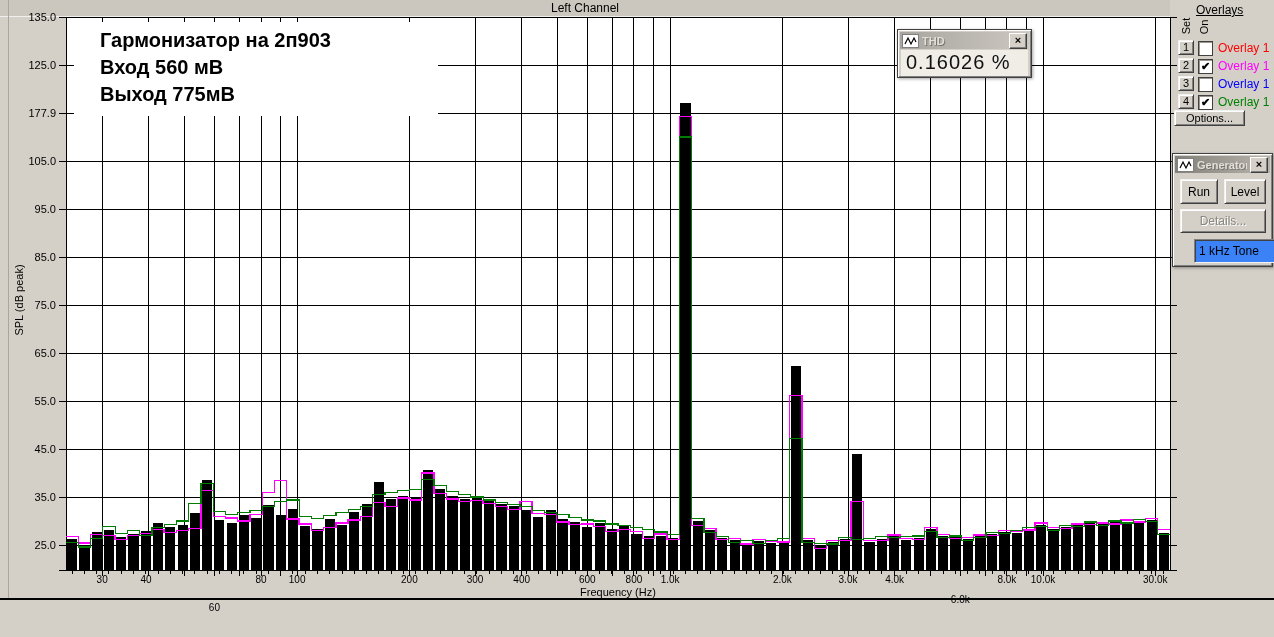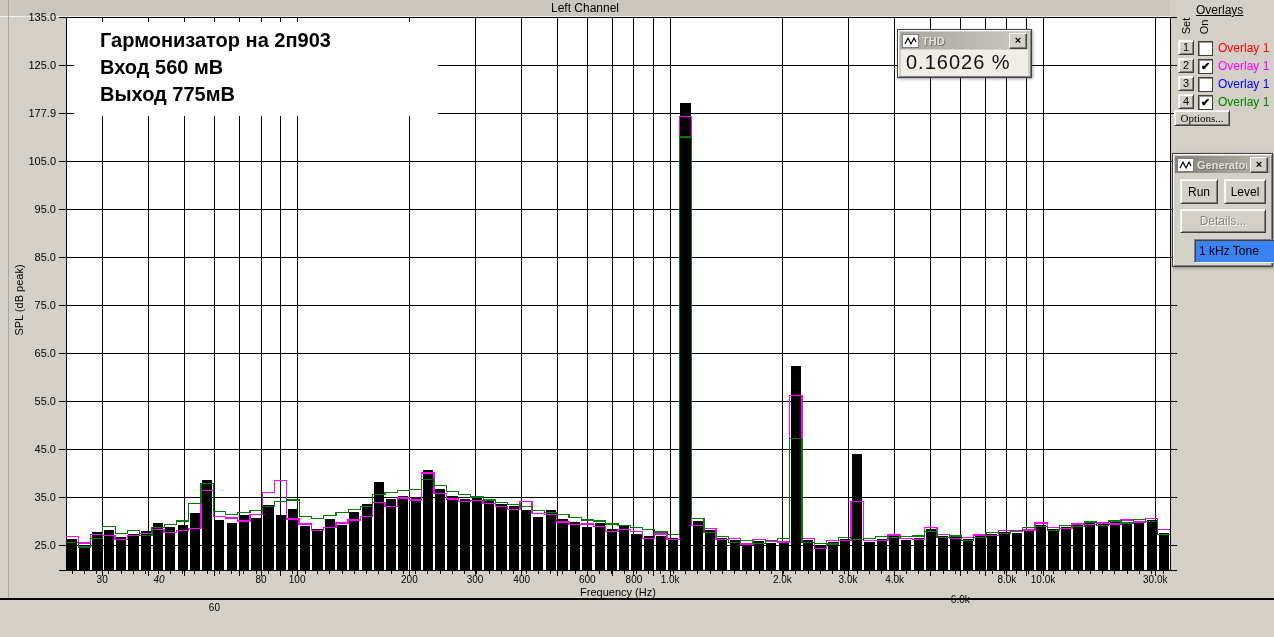--- a/index.html
+++ b/index.html
@@ -57,21 +57,21 @@
   .set-label { left:1px; top:20px; }
   .on-label { left:19px; top:21px; }
   .ov-row { position:absolute; left:0; width:104px; height:16px; }
   .num-btn { left:8px; top:0; width:16px; height:15px; font-size:11px; line-height:13px; }
   .cb { position:absolute; left:28px; top:1px; width:13px; height:13px; background:#fff;
         border:1px solid #404040; box-shadow:inset 1px 1px 0 #9a968e; font-size:11px; font-weight:bold;
         line-height:13px; text-align:center; }
   .cb .check { visibility:hidden; }
   .cb.checked .check { visibility:visible; }
   .ov-label { position:absolute; left:48px; top:1px; font-size:12px; white-space:nowrap; }
-  .options-btn { left:4px; top:110px; width:56px; height:16px; font-size:11px; line-height:13px;font-family:Liberation Serif, serif; }
+  .options-btn { left:4px; top:110px; width:71px; height:16px; font-size:11px; line-height:13px; }
 </style>
 </head>
 <body>
 
 <div class="app">
 
   <svg id="chart-svg" width="1274" height="637" shape-rendering="crispEdges">
       <rect x="66" y="17" width="1104" height="553" fill="#ffffff"></rect>
       <line x1="59.0" y1="17.0" x2="1177.0" y2="17.0" stroke="#000" stroke-width="1"></line>
       <line x1="59.0" y1="65.0" x2="1177.0" y2="65.0" stroke="#000" stroke-width="1"></line>
@@ -343,21 +343,21 @@
       <div class="ytick" style="top: 251px;">85.0</div>
       <div class="ytick" style="top: 299px;">75.0</div>
       <div class="ytick" style="top: 347px;">65.0</div>
       <div class="ytick" style="top: 395px;">55.0</div>
       <div class="ytick" style="top: 443px;">45.0</div>
       <div class="ytick" style="top: 491px;">35.0</div>
       <div class="ytick" style="top: 539px;">25.0</div>
     </div>
   <div id="x-labels">
       <div class="xtick" style="left: 77.142px;">30</div>
-      <div class="xtick" style="left: 134px; font-style: italic;">40</div>
+      <div class="xtick" style="left: 121px;">40</div>
       <div class="xtick" style="left: 189.409px; margin-top: 28px;">60</div>
       <div class="xtick" style="left: 236.004px;">80</div>
       <div class="xtick" style="left: 272.146px;">100</div>
       <div class="xtick" style="left: 384.413px;">200</div>
       <div class="xtick" style="left: 450.086px;">300</div>
       <div class="xtick" style="left: 496.681px;">400</div>
       <div class="xtick" style="left: 562.353px;">600</div>
       <div class="xtick" style="left: 608.948px;">800</div>
       <div class="xtick" style="left: 645.09px;">1.0k</div>
       <div class="xtick" style="left: 757.357px;">2.0k</div>

